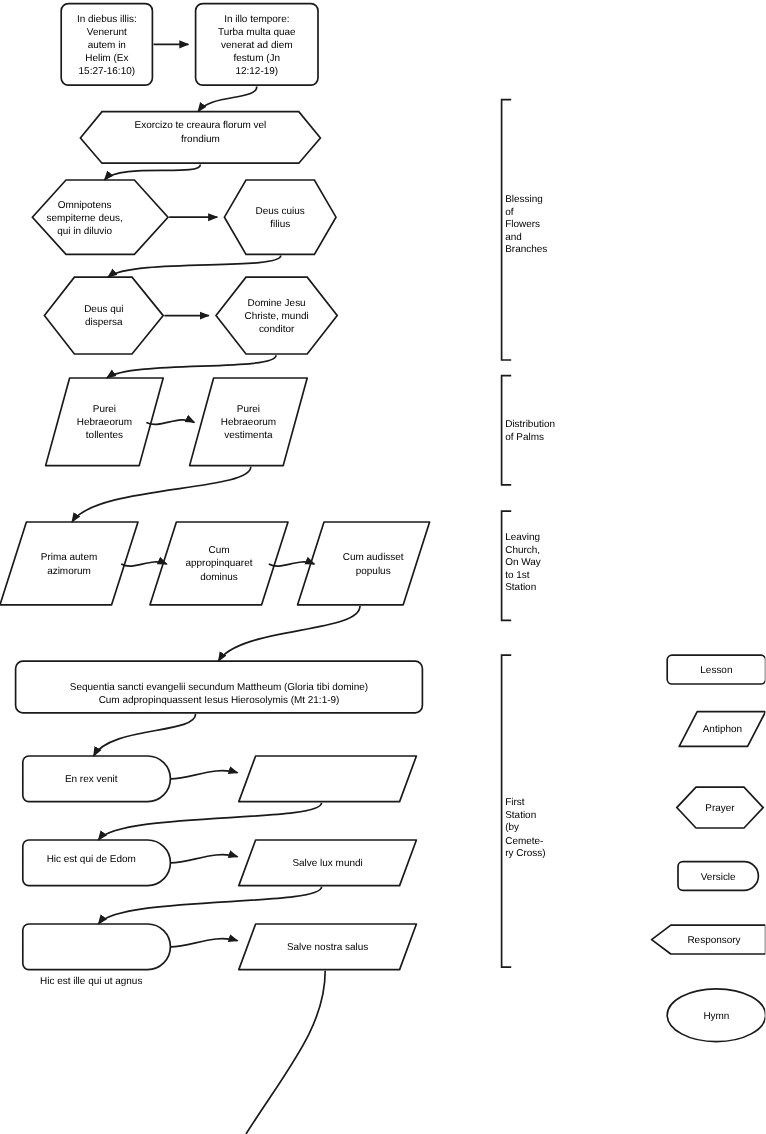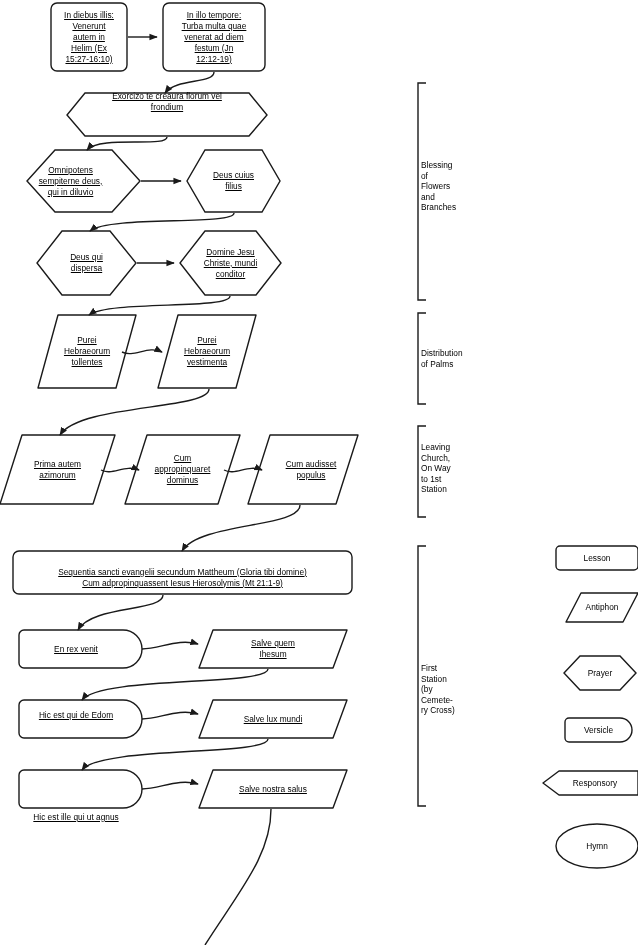--- a/index.html
+++ b/index.html
@@ -29,21 +29,20 @@
     position: absolute;
     display: flex;
     align-items: center;
     justify-content: center;
     text-align: center;
     font-size: 8.3px;
     line-height: 11px;
     color: #000000;
     white-space: pre-line;
     pointer-events: none;
-    text-decoration: underline;
   }
   .legend-label {
     position: absolute;
     display: flex;
     align-items: center;
     justify-content: center;
     text-align: center;
     font-size: 8.3px;
     line-height: 11px;
     color: #000000;
@@ -140,21 +139,21 @@
   <div class="node-label" style="left:51px;  top:3px;   width:76px;  height:68px;">In diebus illis:
 Venerunt
 autem in
 Helim (Ex
 15:27-16:10)</div>
   <div class="node-label" style="left:163px; top:3px;   width:102px; height:68px;">In illo tempore:
 Turba multa quae
 venerat ad diem
 festum (Jn
 12:12-19)</div>
-  <div class="node-label" style="left:67px;  top:85px;  width:200px; height:34px;">Exorcizo te creaura florum vel
+  <div class="node-label" style="left:67px;  top:93px;  width:200px; height:34px;">Exorcizo te creaura florum vel
 frondium</div>
   <div class="node-label" style="left:14px;  top:150px; width:113px; height:62px;">Omnipotens
 sempiterne deus,
 qui in diluvio</div>
   <div class="node-label" style="left:187px; top:150px; width:93px;  height:62px;">Deus cuius
 filius</div>
   <div class="node-label" style="left:37px;  top:231px; width:99px;  height:64px;">Deus qui
 dispersa</div>
   <div class="node-label" style="left:180px; top:231px; width:101px; height:64px;">Domine Jesu
 Christe, mundi
@@ -168,22 +167,20 @@
   <div class="node-label" style="left:0px;   top:435px; width:115px; height:69px;">Prima autem
 azimorum</div>
   <div class="node-label" style="left:125px; top:435px; width:115px; height:69px;">Cum
 appropinquaret
 dominus</div>
   <div class="node-label" style="left:256px; top:435px; width:110px; height:69px;">Cum audisset
 populus</div>
   <div class="node-label" style="left:13px;  top:551px; width:339px; height:53px;">Sequentia sancti evangelii secundum Mattheum (Gloria tibi domine)
 Cum adpropinquassent Iesus Hierosolymis (Mt 21:1-9)</div>
   <div class="node-label" style="left:19px;  top:630px; width:114px; height:38px;">En rex venit</div>
-  <div class="node-label" style="left:199px; top:630px; width:148px; height:38px;">Salve quem
-Ihesum</div>
   <div class="node-label" style="left:19px;  top:700px; width:114px; height:30px;">Hic est qui de Edom</div>
   <div class="node-label" style="left:199px; top:700px; width:148px; height:38px;">Salve lux mundi</div>
   <div class="node-label" style="left:19px;  top:770px; width:114px; height:38px;margin-top:28px;">Hic est ille qui ut agnus</div>
   <div class="node-label" style="left:199px; top:770px; width:148px; height:38px;">Salve nostra salus</div>
 
   <div class="bracket-label" style="left:421px; top:160px;">Blessing
 of
 Flowers
 and
 Branches</div>

